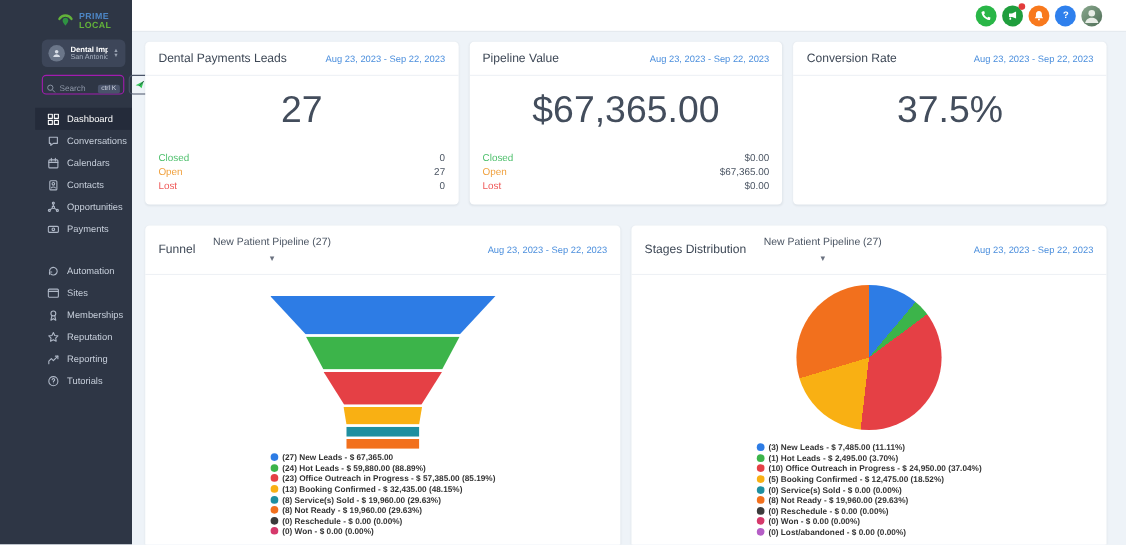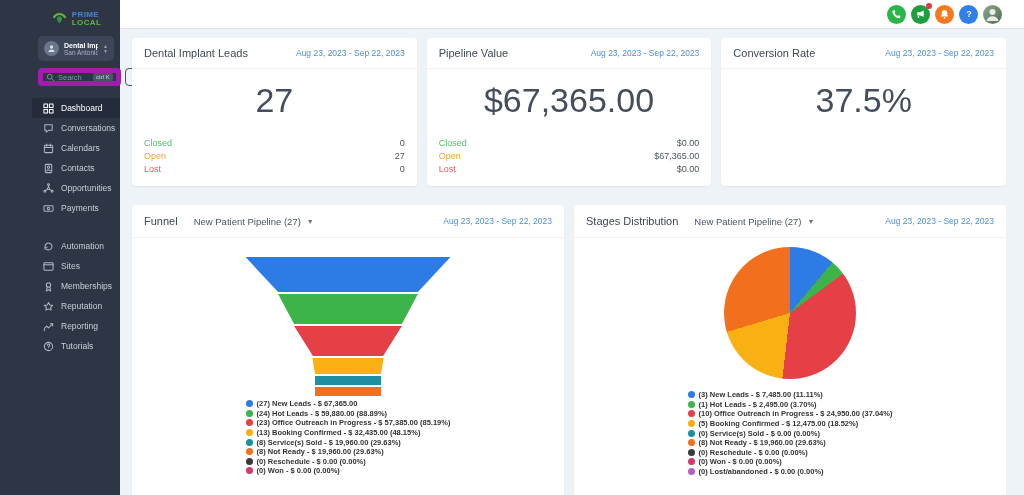--- a/index.html
+++ b/index.html
@@ -11,21 +11,21 @@
   .logo { display:flex; align-items:center; justify-content:center; gap:4px; padding:10px 0 7px; }
   .logo-text { font-size:8px; font-weight:bold; line-height:8px; letter-spacing:.4px; }
   .brand1 { color:#4d86c5; } .brand2 { color:#63b33a; }
   .account { margin:2px 6px 0; background:#3d4659; border-radius:5px; padding:5px 6px; display:flex; align-items:center; gap:5px; cursor:pointer; }
   .account-avatar { width:15px; height:15px; border-radius:50%; background:#6b7689; display:flex; align-items:center; justify-content:center; flex:none; }
   .account-texts { overflow:hidden; }
   .account-name { font-size:7px; font-weight:bold; color:#fff; white-space:nowrap; }
   .account-loc { font-size:6.5px; color:#aab3c2; white-space:nowrap; }
   .account-chevrons { margin-left:auto; font-size:5px; color:#9aa3b2; line-height:5px; text-align:center; }
   .search-row { margin:7px 6px 4px; display:flex; gap:4px; }
-  .search-box { flex:1; border:5px solid #a21caf; border-radius:4px; height:18px; display:flex; align-items:center; gap:3px; padding:0 3px; }
+  .search-box { flex:1; border:1px solid #a21caf; border-radius:4px; height:18px; display:flex; align-items:flex-end; gap:3px; padding:0 3px; }
   .search-input { background:transparent; border:none; outline:none; color:#cdd4df; font-size:7.5px; width:32px; min-width:0; flex:1; }
   .search-input::placeholder { color:#8b94a5; }
   .kbd { font-size:6px; color:#cdd4df; background:#49536a; border-radius:2px; padding:1px 3px; white-space:nowrap; }
   .quick-btn { width:20px; height:18px; border:1px solid #4a5468; background:transparent; border-radius:4px; display:flex; align-items:center; justify-content:center; cursor:pointer; flex:none; }
   .nav { margin-top:8px; }
   .nav-item { display:flex; align-items:center; gap:7px; padding-left:11px; height:20px; font-size:8.5px; color:#c7cfdb; cursor:pointer; }
   .nav-item.active { background:#242b3a; color:#fff; }
   .nav-icon { width:11px; height:11px; display:flex; align-items:center; justify-content:center; color:#aeb7c6; flex:none; }
   .nav-item.active .nav-icon { color:#fff; }
   .nav.secondary { margin-top:18px; }
@@ -45,21 +45,21 @@
   .card-title { font-size:11px; color:#3e4856; }
   .date-range { font-size:8.5px; color:#4c8fdd; cursor:pointer; white-space:nowrap; }
   .stat-value { text-align:center; font-size:34px; color:#434d5c; margin-top:12px; font-weight:400; }
   .stat-rows { margin-top:auto; padding:0 12px 10px; }
   .stat-row { display:flex; justify-content:space-between; font-size:9px; line-height:13px; }
   .stat-row .v { color:#4b5563; }
 
   .charts-row { display:flex; gap:10px; margin-top:19px; }
   .chart-card { flex:1; height:310px; min-width:0; }
   .chart-header { display:flex; align-items:center; padding:10px 12px; border-bottom:1px solid #eef1f5; gap:16px; }
-  .selector { font-size:9.5px; color:#4b5563; display:flex; align-items:center; gap:6px; cursor:pointer; }
+  .selector { font-size:9.5px; color:#4b5563; display:flex; align-items:center; gap:6px; cursor:pointer;flex-direction:column; }
   .chev { font-size:7px; color:#6b7280; }
   .chart-header .date-range { margin-left:auto; }
 
   #funnel-chart { width:205px; margin:19px auto 0; }
   .funnel-band { margin:0 auto 2px; }
   #pie-chart { width:132px; height:132px; border-radius:50%; margin:9px auto 0; }
 
   .legend { width:max-content; margin:0 auto; }
   .legend.funnel-legend { margin-top:3px; }
   .legend.pie-legend { margin-top:11px; }
@@ -270,21 +270,21 @@
             <path d="M3.5 16c.6-3.2 3.2-4.8 6-4.8s5.4 1.6 6 4.8z" fill="#e8ede6"></path>
           </svg>
         </button>
       </div>
   </header>
 
   <div class="content">
     <div class="stats-row" id="stats-row">
         <section class="card stat-card">
           <div class="card-header">
-            <span class="card-title">Dental Implant Leads</span>
+            <span class="card-title">Dental Payments Leads</span>
             <span class="date-range">Aug 23, 2023 - Sep 22, 2023</span>
           </div>
           <div class="stat-value">27</div>
           <div class="stat-rows">
             <div class="stat-row">
               <span style="color:#4fc06d">Closed</span>
               <span class="v">0</span>
             </div>
             <div class="stat-row">
               <span style="color:#f0a13e">Open</span>

